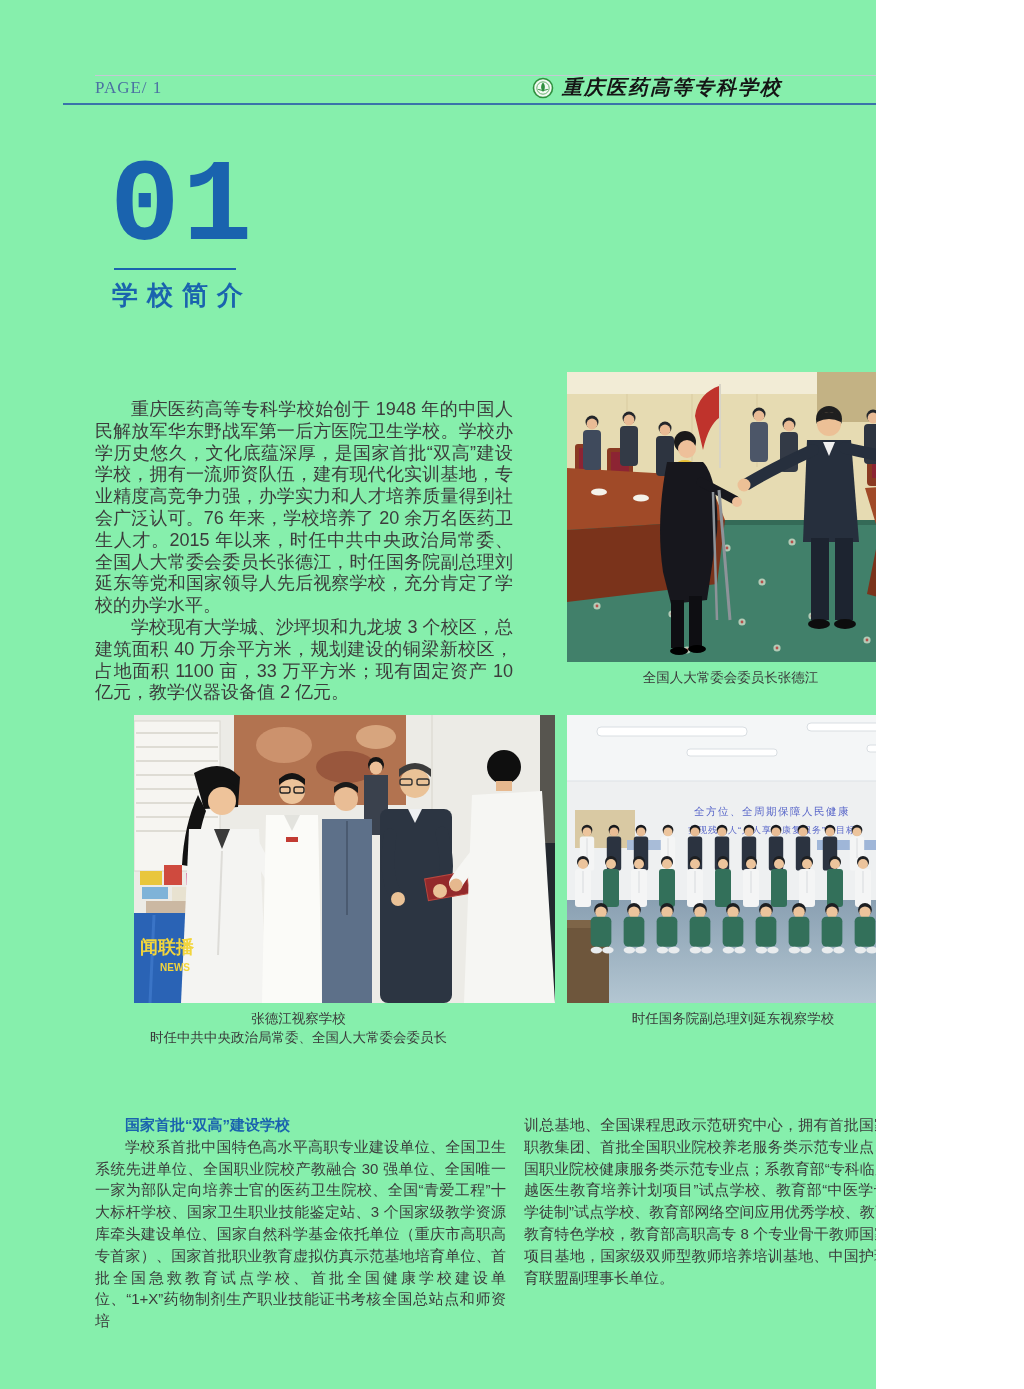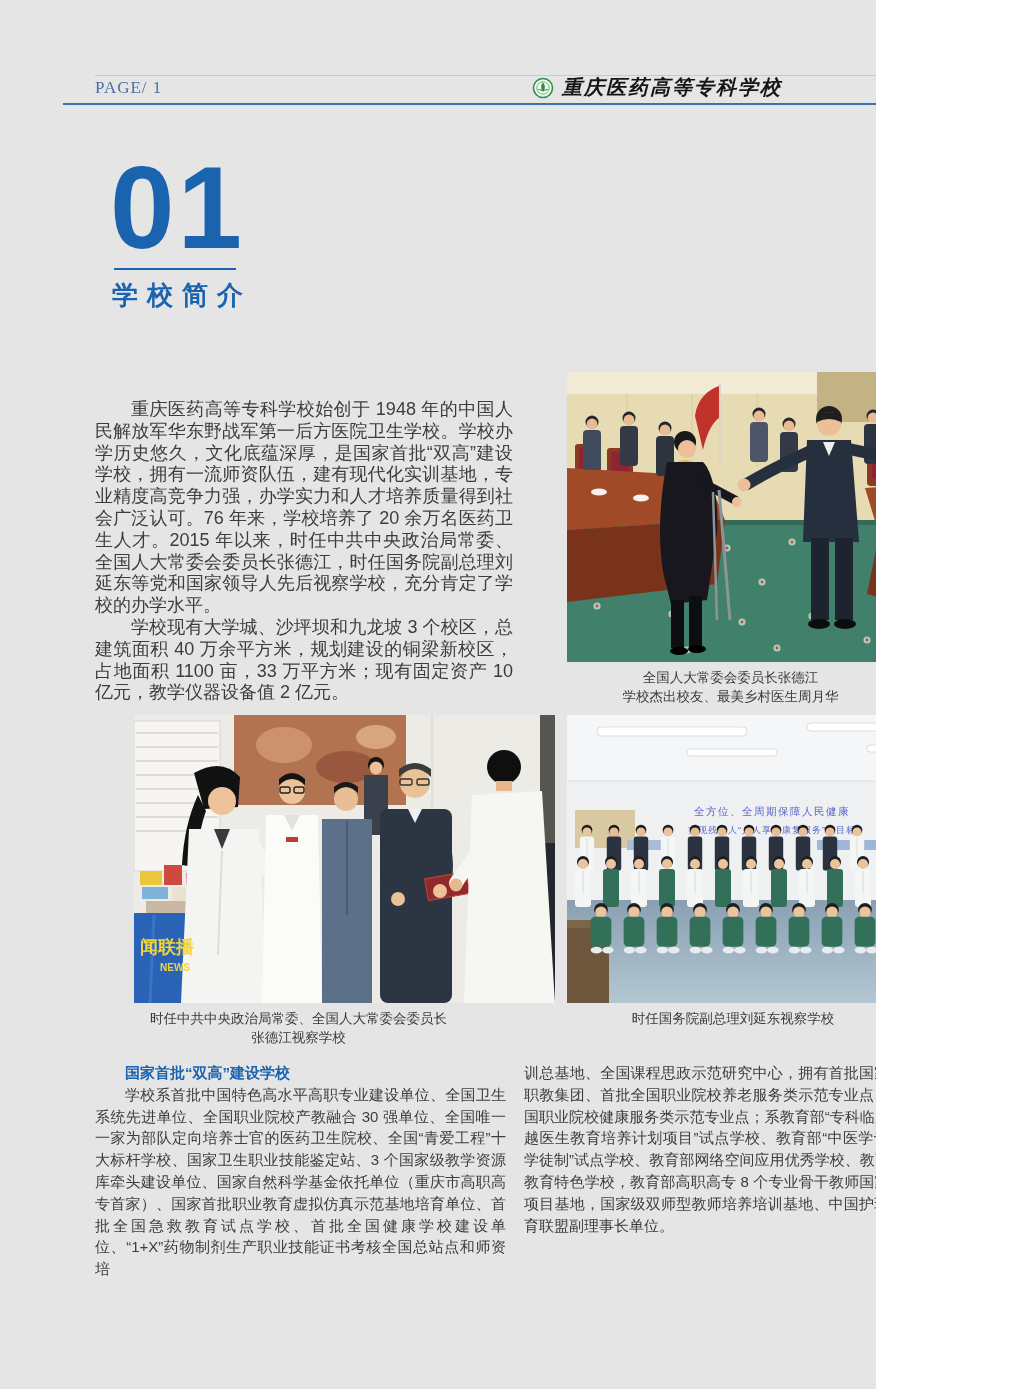--- a/index.html
+++ b/index.html
@@ -1,31 +1,31 @@
 <!DOCTYPE html>
 <html><head>
 <meta charset="utf-8">
 <style>
   :root{ --blue:#1a63ae; }
   html,body{margin:0;padding:0;background:#ffffff;}
-  .page{position:relative;width:876px;height:1389px;background:#e5e5e5;
+  .page{position:relative;width:876px;height:1389px;background:#86efac;
         font-family:"Liberation Sans",sans-serif;overflow:hidden;}
 
   
   .rule-top{position:absolute;left:95px;top:75px;width:836px;height:1px;background:#c3cad4;}
   .rule-bottom{position:absolute;left:63px;top:103px;width:898px;height:2px;background:#3a72aa;}
   .page-label{position:absolute;left:95px;top:78px;font-family:"Liberation Serif",serif;
               font-size:17px;color:#4b70a2;letter-spacing:1px;}
   .brand{position:absolute;right:94px;top:74px;display:flex;align-items:center;gap:8px;}
   .brand svg{display:block;}
   .school-name{font-family:"DejaVu Serif",serif;font-style:italic;font-weight:bold;
                font-size:20px;color:#151515;letter-spacing:2px;}
 
   
-  .sec-num{position:absolute;left:110px;top:150px;font-family:Liberation Sans, sans-serif;
+  .sec-num{position:absolute;left:110px;top:150px;font-family:Liberation Mono, monospace;
            font-size:116px;line-height:1;font-weight:bold;color:var(--blue);letter-spacing:3px;}
   .sec-rule{position:absolute;left:114px;top:268px;width:122px;height:2px;background:var(--blue);}
   .sec-title{position:absolute;left:112px;top:278px;font-size:26px;font-weight:bold;
              color:var(--blue);letter-spacing:9px;}
 
   
   .intro{position:absolute;left:95px;top:399px;width:418px;font-size:18px;line-height:21.8px;
          color:#3c3c3c;text-align:justify;}
   .intro p{margin:0;text-indent:2em;}
 
@@ -35,21 +35,21 @@
   #photo2{left:88px;top:715px;width:421px;height:288px;}
   #photo3{left:521px;top:715px;width:424px;height:288px;}
   .photo svg{display:block;width:100%;height:100%;}
 
   .caption{position:absolute;text-align:center;font-size:13.5px;line-height:18.5px;color:#3a3a3a;}
   #cap1{left:521px;top:669px;width:419px;}
   #cap2{left:88px;top:1010px;width:421px;}
   #cap3{left:521px;top:1010px;width:424px;}
 
   
-  .achv{position:absolute;left:95px;top:1062px;width:840px;display:flex;gap:18px;}
+  .achv{position:absolute;left:95px;top:1114px;width:840px;display:flex;gap:18px;}
   .col{width:411px;font-size:15px;line-height:21.8px;color:#3c3c3c;text-align:justify;}
   .achv-heading{color:var(--blue);font-weight:bold;text-indent:2em;margin:0;}
   .col p{margin:0;}
   .col-left .body{text-indent:2em;}
 </style>
 </head>
 <body>
 
 <div class="page">
 
@@ -214,21 +214,20 @@
         <circle cx="396" cy="103" r="6.5" fill="#ecc096"></circle>
         <rect x="244" y="166" width="18" height="82" fill="#1d2430"></rect>
         <rect x="268" y="166" width="18" height="82" fill="#1d2430"></rect>
         <ellipse cx="252" cy="252" rx="11" ry="5" fill="#0d0d0d"></ellipse>
         <ellipse cx="278" cy="252" rx="11" ry="5" fill="#0d0d0d"></ellipse>
       </g>
     </svg>
   </div>
   <div class="caption" id="cap1">
     <div>全国人大常委会委员长张德江</div>
-    <div>学校杰出校友、最美乡村医生周月华</div>
   </div>
 
   <div class="photo" id="photo2">
     <svg viewBox="0 0 421 288" preserveAspectRatio="none">
       <rect width="421" height="288" fill="#ecebe6"></rect>
       <rect x="0" y="6" width="86" height="150" fill="#f6f5f1" stroke="#d8d6ce"></rect>
       <g stroke="#dedcd4" stroke-width="2">
         <line x1="2" y1="18" x2="84" y2="18"></line>
           <line x1="2" y1="32" x2="84" y2="32"></line>
           <line x1="2" y1="46" x2="84" y2="46"></line>
@@ -324,22 +323,22 @@
         <circle cx="322" cy="170" r="6.5" fill="#e6b88e"></circle>
       </g>
 
       <g>
         <text x="6" y="238" font-size="18" font-weight="bold" fill="#f2d53c">闻联播</text>
         <text x="26" y="256" font-size="10" font-weight="bold" fill="#f2d53c">NEWS</text>
       </g>
     </svg>
   </div>
   <div class="caption" id="cap2">
+    <div>张德江视察学校</div>
     <div>时任中共中央政治局常委、全国人大常委会委员长</div>
-    <div>张德江视察学校</div>
   </div>
 
   <div class="photo" id="photo3">
     <svg viewBox="0 0 424 288" preserveAspectRatio="none">
       <defs>
         <linearGradient id="p3floor" x1="0" y1="0" x2="0" y2="1">
           <stop offset="0" stop-color="#8aa0b2"></stop>
             <stop offset="1" stop-color="#b3c6d2"></stop>
         </linearGradient>
         <g id="p3w">

